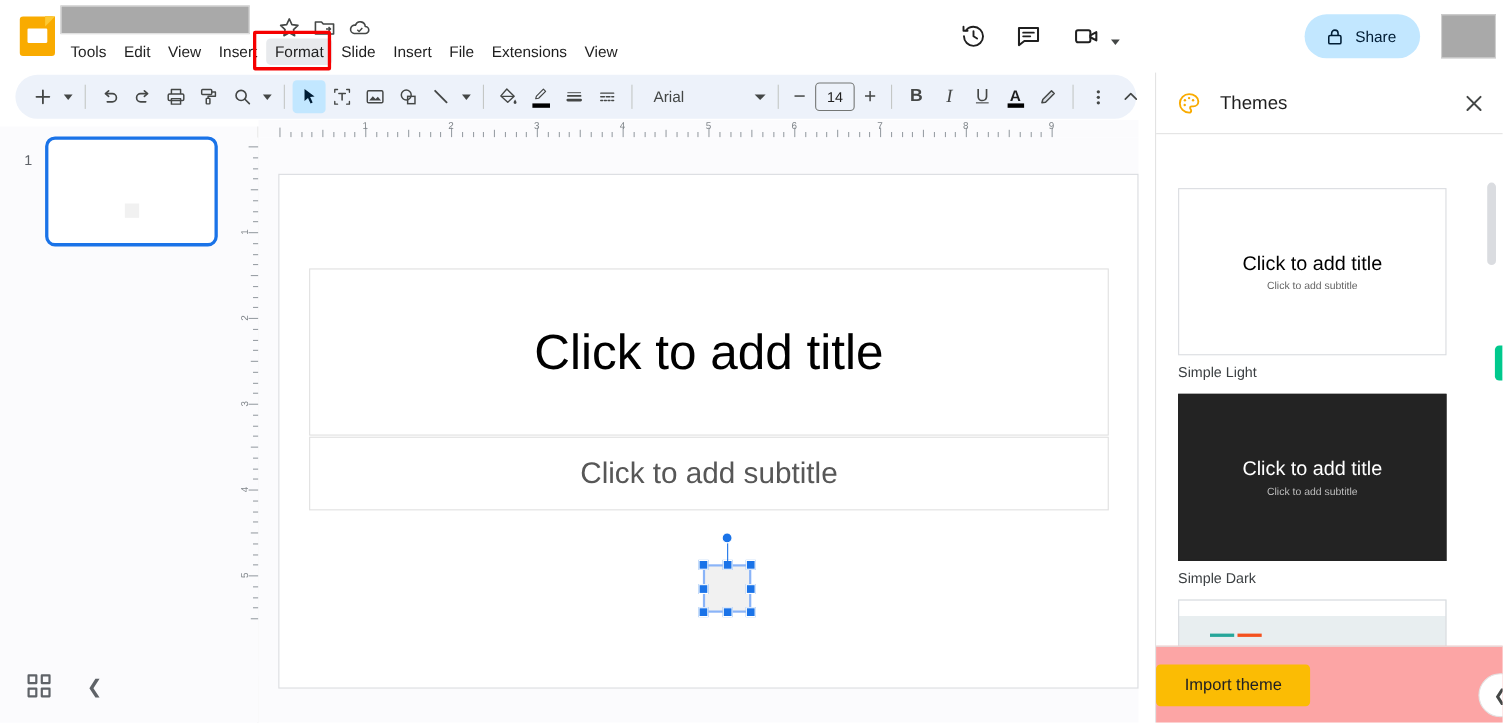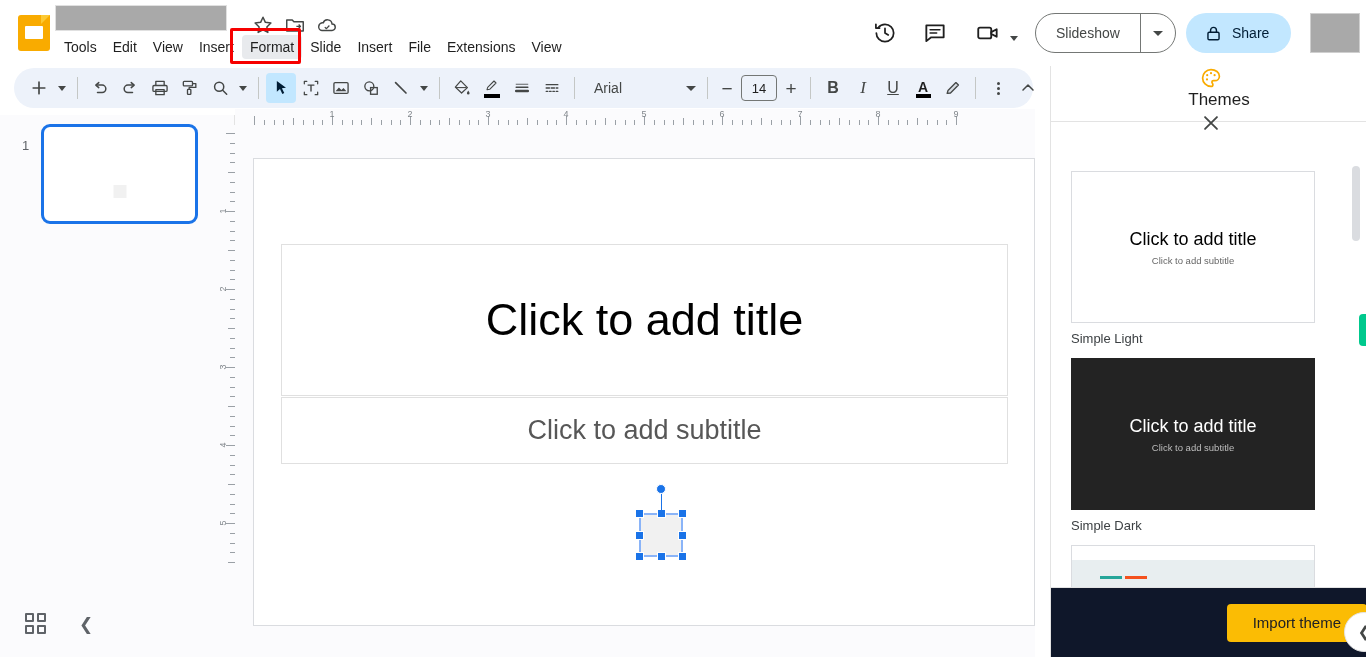--- a/index.html
+++ b/index.html
@@ -207,21 +207,20 @@
 
   
   .themes-panel {
     position: absolute; left: 1050px; top: 66px; width: 316px; height: 591px;
     background: #ffffff; border-left: 1px solid #e3e3e3;
   }
   .themes-header {
     position: absolute; left: 0; top: 0; width: 316px; height: 56px;
     display: flex; align-items: center; padding: 0 14px 0 18px;
     border-bottom: 1px solid #e3e3e3;
-    flex-direction: column;
   }
   .palette-icon { width: 24px; height: 24px; color: #f9ab00; flex: 0 0 auto; }
   .palette-icon svg { width: 100%; height: 100%; display: block; }
   .themes-title { font-size: 17px; color: #1f1f1f; margin-left: 16px; flex: 1; }
   .themes-close { width: 26px; height: 26px; cursor: pointer; color: #444746; }
   .themes-close svg { width: 100%; height: 100%; display: block; }
 
   .themes-select {
     position: absolute; left: 0; top: 56px; width: 290px; height: 36px;
     display: flex; align-items: center; padding: 0 14px 0 18px;
@@ -257,22 +256,22 @@
   .theme-name { font-size: 13px; color: #3c4043; margin-top: 8px; }
 
   .panel-scroll-track { position: absolute; right: 6px; top: 100px; width: 8px; height: 480px; }
   .panel-scroll-thumb {
     position: absolute; left: 0; top: 0; width: 8px; height: 75px;
     background: #dadce0; border-radius: 4px; cursor: pointer;
   }
 
   .import-footer {
     position: absolute; left: 0; bottom: 0; width: 316px; height: 70px;
-    background: #0f172a; border-top: 1px solid #e3e3e3;
-    display: flex; align-items: center; justify-content: flex-end;
+    background: #fca5a5; border-top: 1px solid #e3e3e3;
+    display: flex; align-items: center; justify-content: flex-start;
   }
   .import-btn {
     height: 38px; padding: 0 26px; background: #fbbc04; border: none; border-radius: 4px;
     font-size: 15px; color: #202124; cursor: pointer; font-family: "Liberation Sans", sans-serif;
   }
 
   
   .green-tab {
     position: absolute; left: 1359px; top: 314px; width: 7px; height: 32px;
     background: #00c98d; border-radius: 4px 0 0 4px; cursor: pointer;
@@ -344,29 +343,20 @@
     <div class="topright-icon" style="left:975px;">
       <svg viewBox="0 0 24 24" fill="none" stroke="currentColor" stroke-width="1.7" stroke-linejoin="round">
         <rect x="3" y="7" width="12" height="10" rx="1.6"></rect>
         <path d="M15 11.2l5-2.7v7l-5-2.7z"></path>
       </svg>
     </div>
     <div class="tb-caret" style="position:absolute;left:1006px;top:23px;">
       <span class="caret-dn"></span>
     </div>
 
-    <div class="slideshow-btn">
-      <div class="slideshow-main">
-        <span>Slideshow</span>
-      </div>
-      <div class="slideshow-divider"></div>
-      <div class="slideshow-caret">
-        <span class="caret-dn"></span>
-      </div>
-    </div>
 
     <div class="share-btn">
       <span>
         <svg viewBox="0 0 24 24" fill="none" stroke="#001d35" stroke-width="1.8" stroke-linejoin="round">
           <rect x="5" y="10.5" width="14" height="9.5" rx="1.6"></rect>
           <path d="M8.3 10.5V8a3.7 3.7 0 017.4 0v2.5"></path>
         </svg>
       </span>
       <span>Share</span>
     </div>

